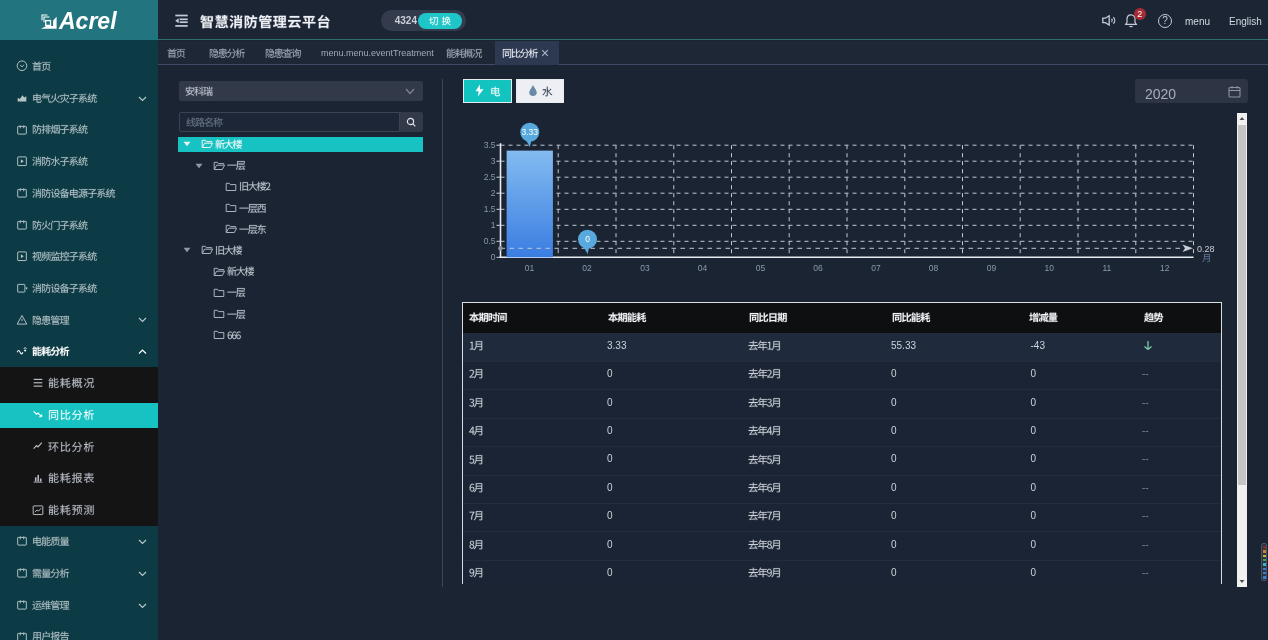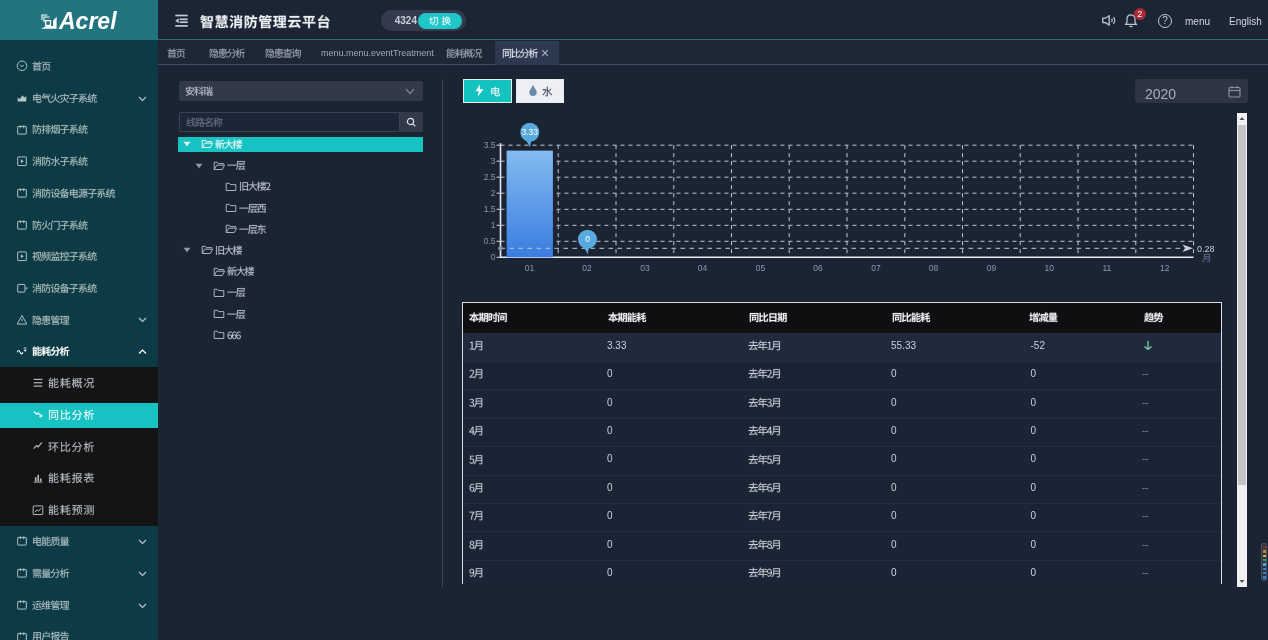--- a/index.html
+++ b/index.html
@@ -789,21 +789,21 @@
 <div class="ab" style="left:607.0px;top:339.7px;color:#ccd2da;font-size:10px">3.33</div>
 <svg style="position:absolute;left:748.0px;top:338.9px;overflow:visible" width="35" height="13">
     <g fill="#ccd2da" stroke="#ccd2da" stroke-width="16">
       <use href="#gr53bb" transform="translate(0.0,10.5) scale(0.0105)"></use>
       <use href="#gr5e74" transform="translate(9.3,10.5) scale(0.0105)"></use>
       <use href="#gr0031" transform="translate(18.6,10.5) scale(0.0105)"></use>
       <use href="#gr6708" transform="translate(23.2,10.5) scale(0.0105)"></use>
     </g>
   </svg>
 <div class="ab" style="left:891.0px;top:339.7px;color:#ccd2da;font-size:10px">55.33</div>
-<div class="ab" style="left:1030.5px;top:339.7px;color:#ccd2da;font-size:10px">-52</div>
+<div class="ab" style="left:1030.5px;top:339.7px;color:#ccd2da;font-size:10px">-43</div>
 <svg class="ab" style="left:1142.0px;top:339.7px" width="12" height="12">
     <path d="M6 1 L6 9.5 M6 9.5 L2.5 6.4 M6 9.5 L9.5 6.4" stroke="#7fcba2" stroke-width="1.3" fill="none"></path>
   </svg>
 <svg style="position:absolute;left:469.0px;top:367.3px;overflow:visible" width="17" height="13">
     <g fill="#ccd2da" stroke="#ccd2da" stroke-width="16">
       <use href="#gr0032" transform="translate(0.0,10.5) scale(0.0105)"></use>
       <use href="#gr6708" transform="translate(4.6,10.5) scale(0.0105)"></use>
     </g>
   </svg>
 <div class="ab" style="left:607.0px;top:368.1px;color:#ccd2da;font-size:10px">0</div>

